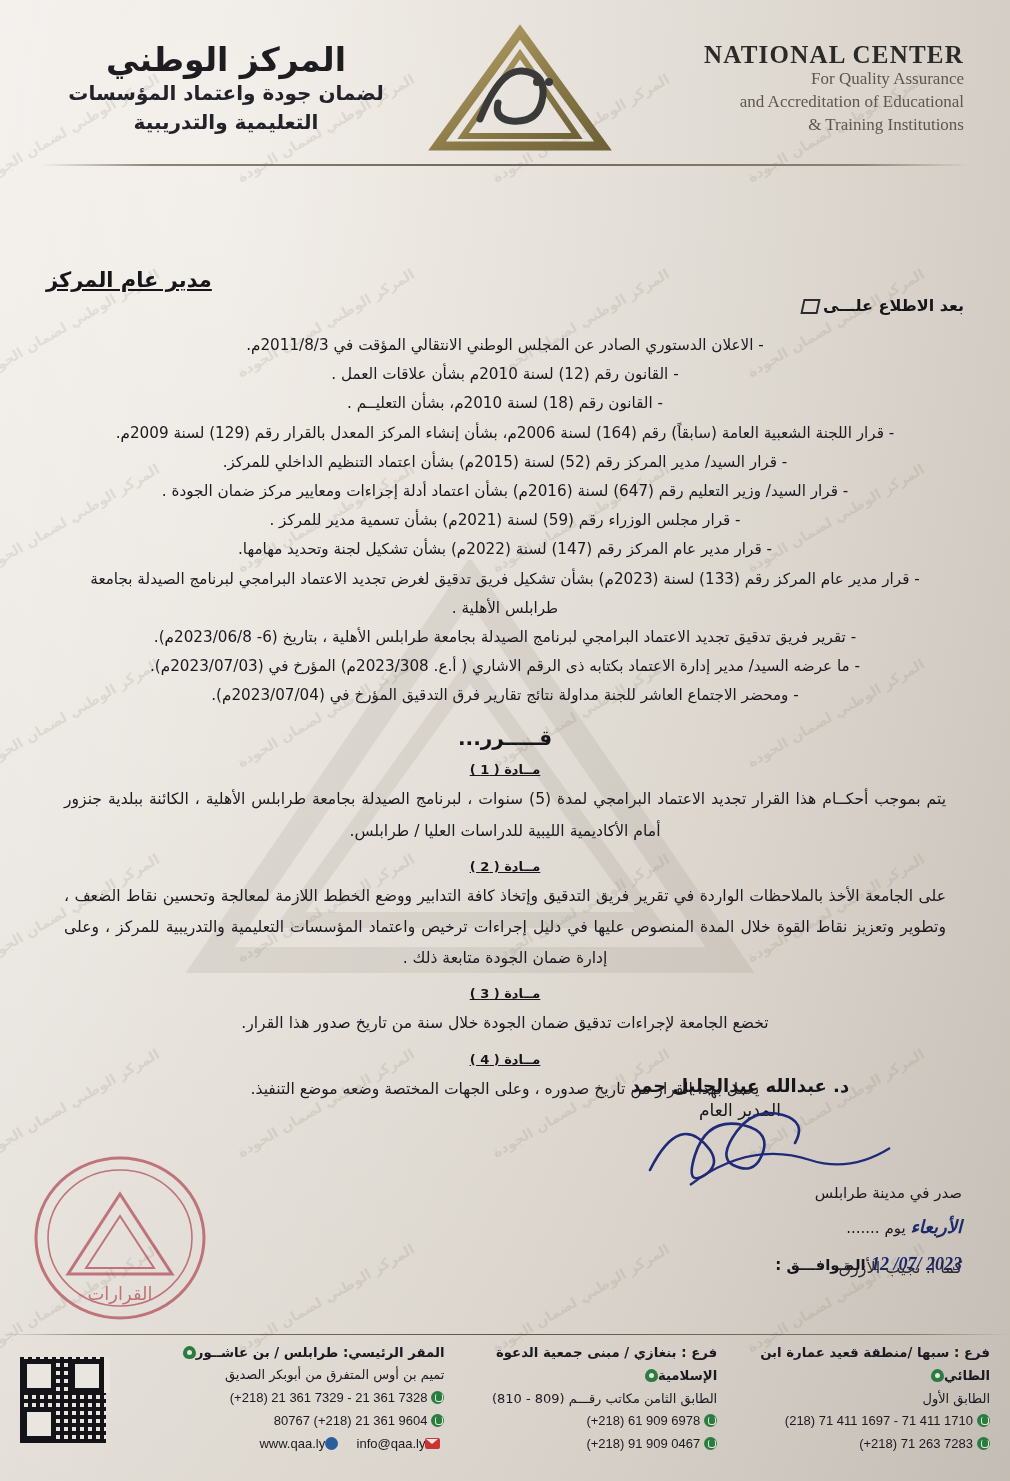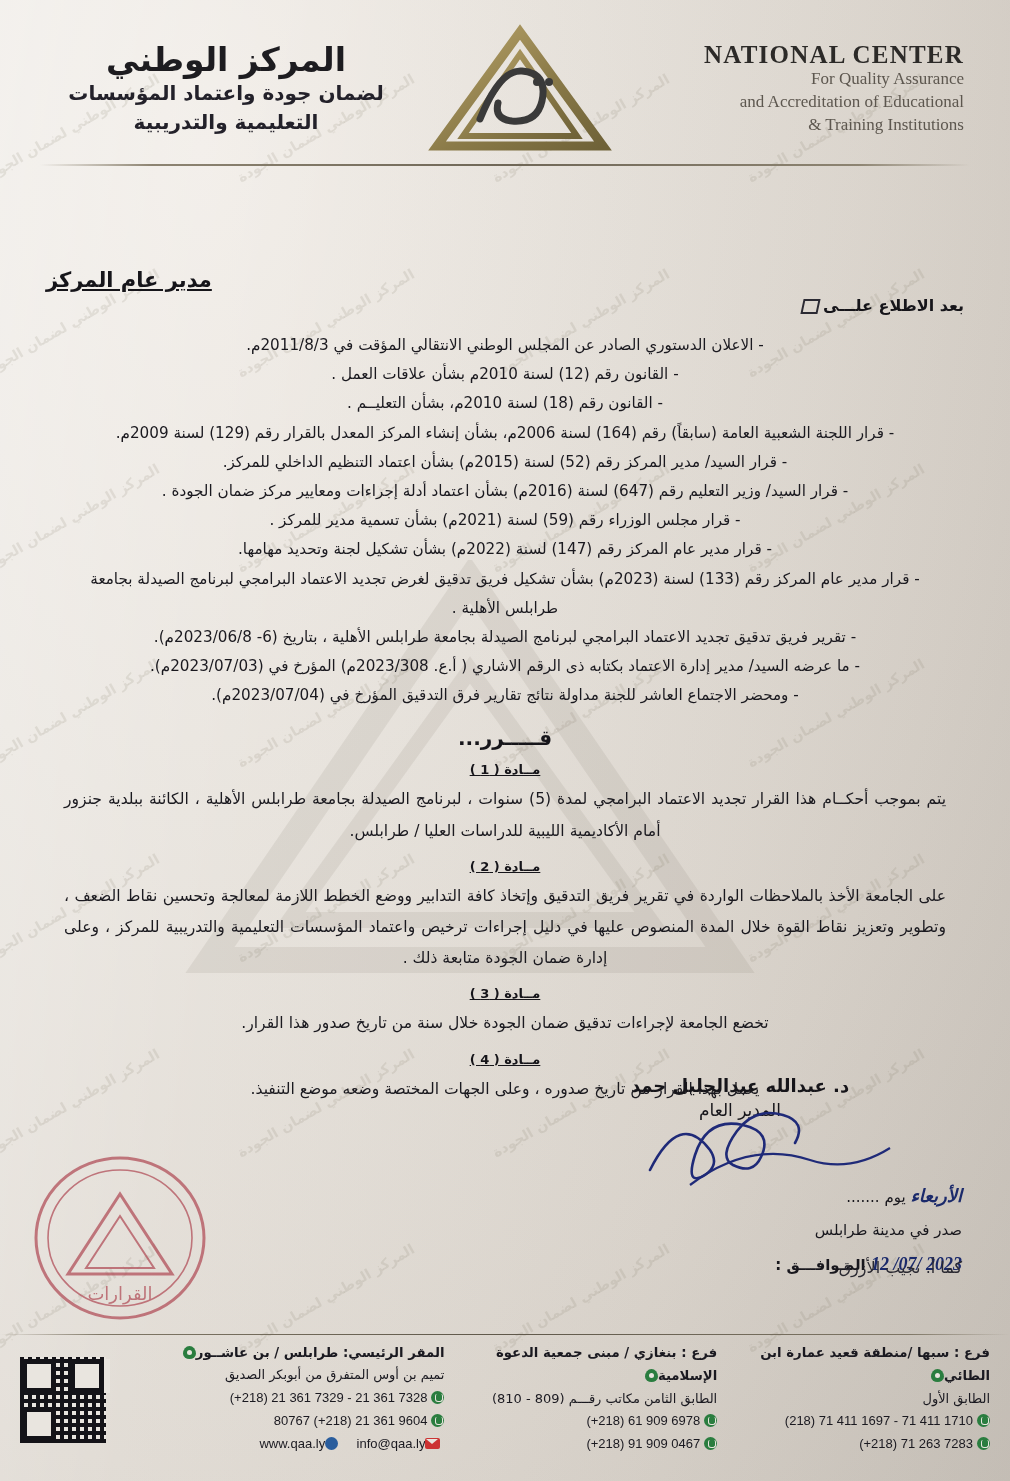--- a/index.html
+++ b/index.html
@@ -336,25 +336,25 @@
 
   <svg class="stamp" viewBox="0 0 185 175">
     <ellipse cx="92" cy="88" rx="84" ry="80" fill="none" stroke="#b04b56" stroke-width="3"></ellipse>
     <ellipse cx="92" cy="88" rx="72" ry="68" fill="none" stroke="#b04b56" stroke-width="1.6"></ellipse>
     <path d="M40 124 L92 44 L144 124 Z" fill="none" stroke="#b04b56" stroke-width="3"></path>
     <path d="M58 118 L92 66 L126 118 Z" fill="none" stroke="#b04b56" stroke-width="2"></path>
     <text x="92" y="150" text-anchor="middle" font-size="18" fill="#b04b56" font-family="DejaVu Sans, sans-serif">القرارات</text>
   </svg>
 
   <div class="issue">
+    <div>صدر في مدينة طرابلس</div>
     <div>
       <span class="hand">الأربعاء</span>
       <span>يوم .......</span>
     </div>
-    <div>صدر في مدينة طرابلس</div>
     <div class="dateline">
       <span class="hand">2023 /07/ 12</span>
       <span>المـوافـــق :</span>
     </div>
   </div>
   <div class="copy">
     <span>كما أ. نجيب الأزرق</span>
   </div>
 
   <div class="footer-rule"></div>

